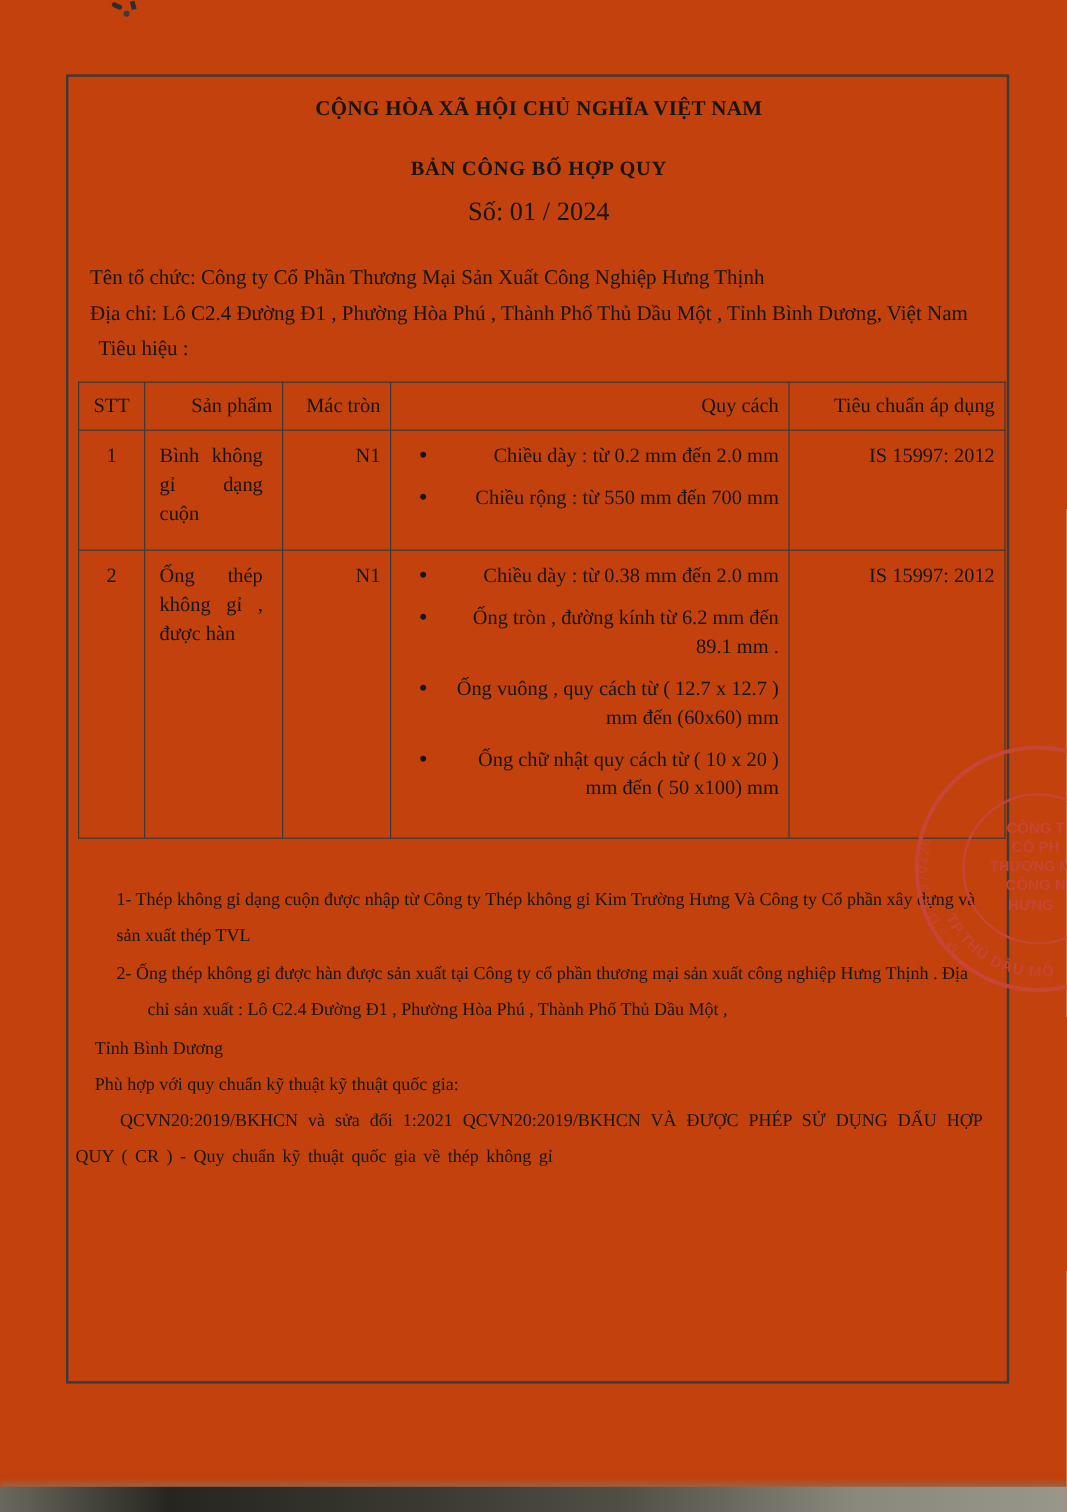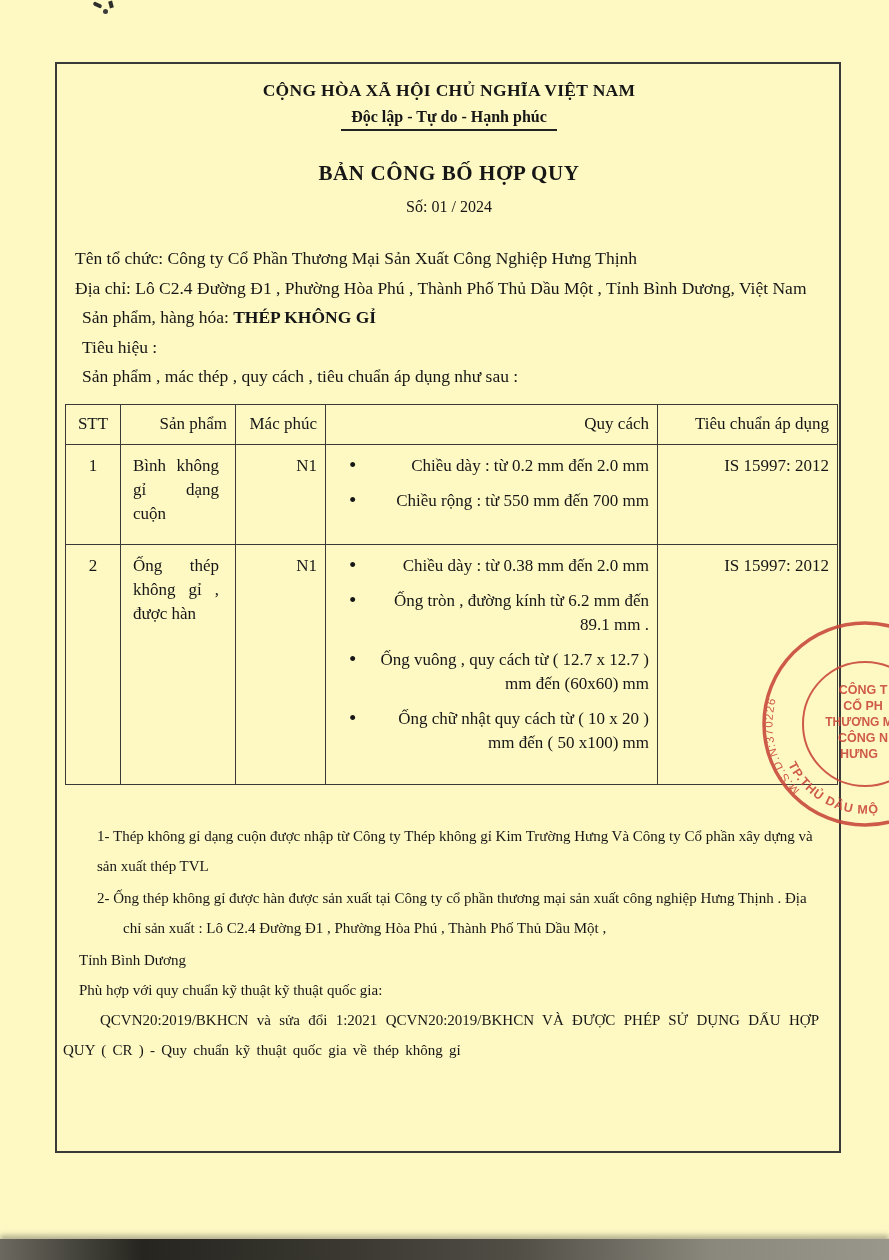--- a/index.html
+++ b/index.html
@@ -1,37 +1,37 @@
 <!DOCTYPE html>
 <html><head>
 <meta charset="utf-8">
 <style>
   * { margin:0; padding:0; box-sizing:border-box; }
   html,body { background:#e8e8e4; }
   .page {
     position:relative;
     width:889px; height:1260px;
     margin:0 auto;
-    background:#fef9c3;
+    background:#c2410c;
     overflow:hidden;
     font-family:"Liberation Serif","DejaVu Serif",serif;
     color:#161616;
   }
   .frame {
     position:absolute; left:55px; top:62px;
     width:786px; height:1091px;
     border:2px solid #3a3a38;
     padding:12px 16px 0 18px;
   }
   .center { text-align:center; }
   .national-title { font-size:17.5px; font-weight:bold; letter-spacing:.3px; margin-top:4px; }
   .motto { margin-top:7px; font-size:16px; font-weight:bold; }
   .motto span { display:inline-block; border-bottom:2px solid #222; padding:0 10px 3px 10px; }
-  .doc-title { margin-top:30px; font-size:21px; font-weight:bold; letter-spacing:.6px; }
-  .doc-number { margin-top:12px; font-size:16px; }
+  .doc-title { margin-top:30px; font-size:17px; font-weight:bold; letter-spacing:.6px; }
+  .doc-number { margin-top:12px; font-size:22px; }
   .info { margin-top:28px; font-size:17.5px; line-height:29.5px; }
   .info p { padding-right:6px; }
   .indent { padding-left:7px; }
   .bold { font-weight:bold; }
 
   table.spec-table {
     border-collapse:collapse;
     margin-top:12px; margin-left:-10px;
     width:772px;
     font-size:17px;
@@ -87,48 +87,43 @@
 
 <div class="page">
 
   <div class="speck speck-1"></div>
   <div class="speck speck-2"></div>
   <div class="speck speck-3"></div>
 
   <div class="frame">
 
     <div class="center national-title">CỘNG HÒA XÃ HỘI CHỦ NGHĨA VIỆT NAM</div>
-    <div class="center motto">
-      <span>Độc lập - Tự do - Hạnh phúc</span>
-    </div>
 
     <div class="center doc-title">BẢN CÔNG BỐ HỢP QUY</div>
     <div class="center doc-number">Số: 01 / 2024</div>
 
     <div class="info">
       <p>Tên tổ chức: Công ty Cổ Phần Thương Mại Sản Xuất Công Nghiệp Hưng Thịnh</p>
       <p>Địa chỉ: Lô C2.4 Đường Đ1 , Phường Hòa Phú , Thành Phố Thủ Dầu Một , Tỉnh Bình Dương, Việt Nam</p>
-      <p class="indent"><span>Sản phẩm, hàng hóa: </span><span class="bold">THÉP KHÔNG GỈ</span></p>
       <p class="indent">Tiêu hiệu :</p>
-      <p class="indent">Sản phẩm , mác thép , quy cách , tiêu chuẩn áp dụng như sau :</p>
     </div>
 
     <table class="spec-table">
       <colgroup>
         <col style="width:55px">
           <col style="width:115px">
           <col style="width:90px">
           <col style="width:332px">
           <col style="width:180px">
       </colgroup>
       <thead>
         <tr>
           <th class="stt-h">STT</th>
           <th>Sản phẩm</th>
-          <th>Mác phúc</th>
+          <th>Mác tròn</th>
           <th class="qc-h">Quy cách</th>
           <th>Tiêu chuẩn áp dụng</th>
         </tr>
       </thead>
       <tbody>
         <tr class="row-1">
           <td class="stt-cell">1</td>
           <td class="product-cell">Bình không gỉ dạng cuộn</td>
           <td class="grade-cell">N1</td>
           <td class="qc-cell">

